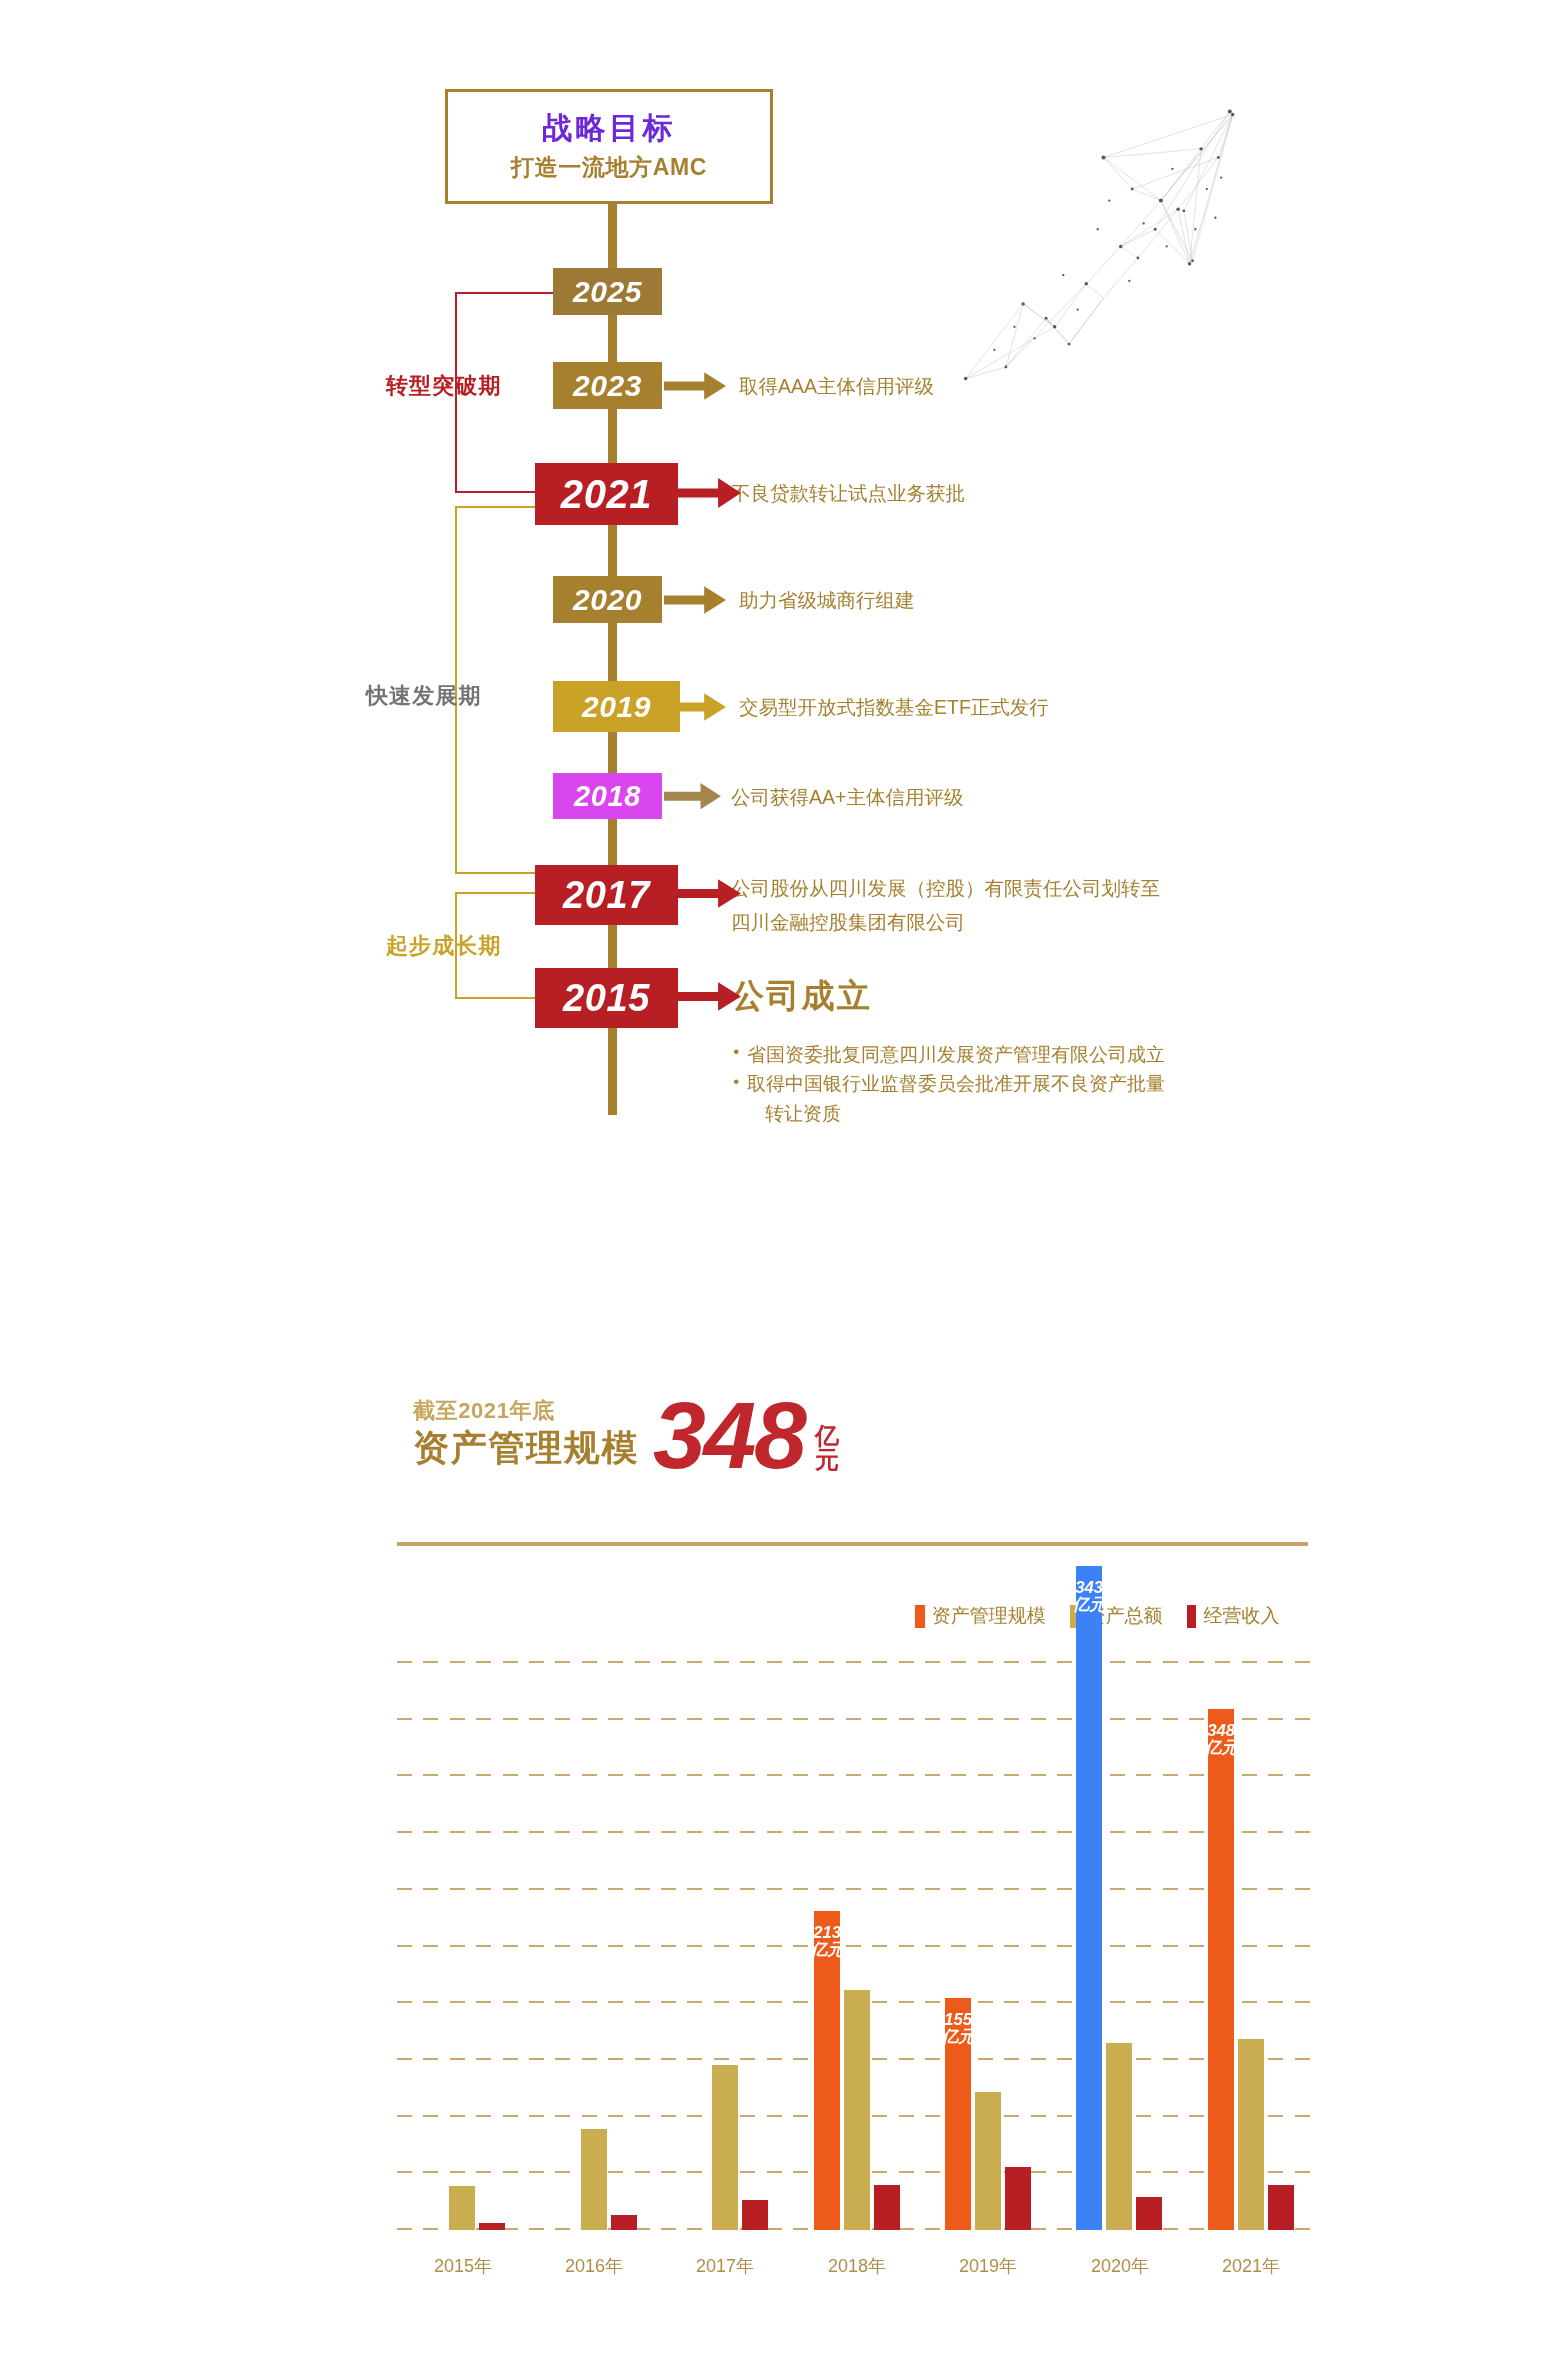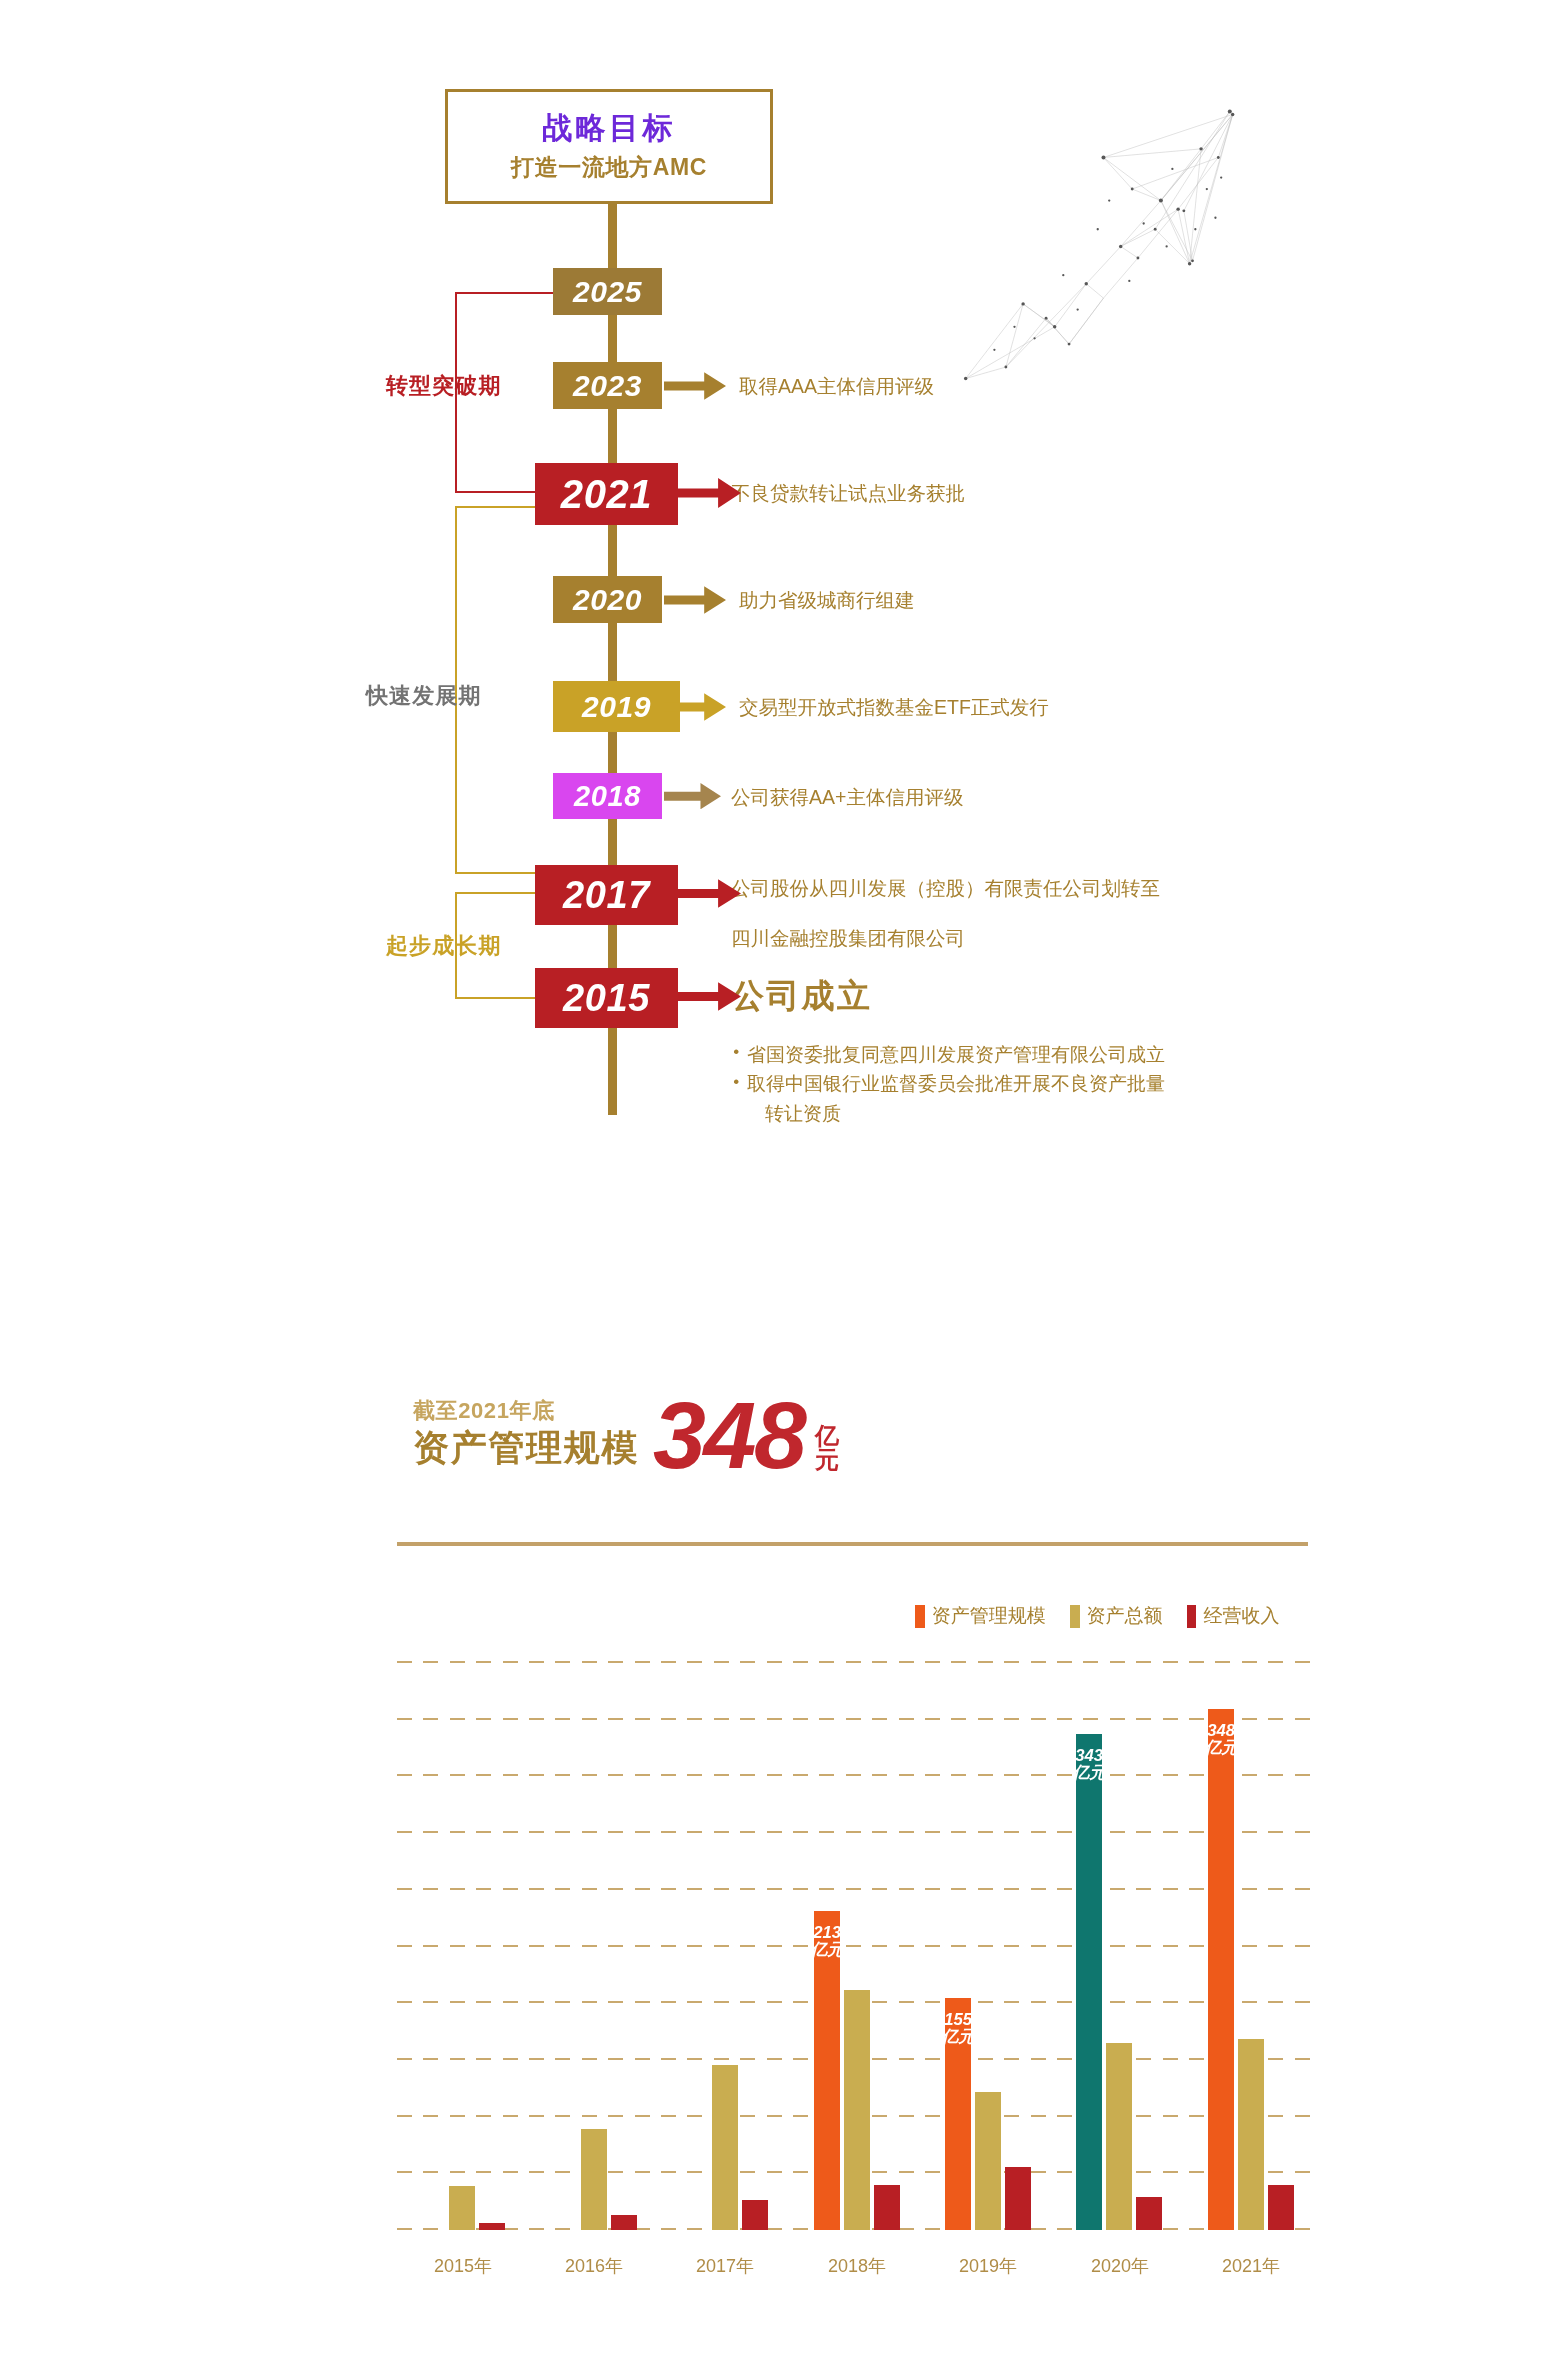--- a/index.html
+++ b/index.html
@@ -261,21 +261,21 @@
   </svg>
   <div class="event-text" style="left:731px; top:783px;">公司获得AA+主体信用评级</div>
 
   <div class="year-chip red" style="left:535px; top:865px; width:143px; height:60px; font-size:38px;">
     <span>2017</span>
   </div>
   <svg class="chip-arrow" style="left:678px; top:879px; width:63px; height:29px;" viewBox="0 0 110 50">
     <path d="M0 17 H70 V0 L110 25 L70 50 V33 H0 Z" fill="#b81f24"></path>
   </svg>
   <div class="event-text" style="left:731px; top:874px;">公司股份从四川发展（控股）有限责任公司划转至</div>
-  <div class="event-text" style="left:731px; top:908px;margin-top:16px;">四川金融控股集团有限公司</div>
+  <div class="event-text" style="left:731px; top:908px;">四川金融控股集团有限公司</div>
 
   <div class="year-chip red" style="left:535px; top:968px; width:143px; height:60px; font-size:38px;">
     <span>2015</span>
   </div>
   <svg class="chip-arrow" style="left:678px; top:982px; width:63px; height:29px;" viewBox="0 0 110 50">
     <path d="M0 17 H70 V0 L110 25 L70 50 V33 H0 Z" fill="#b81f24"></path>
   </svg>
   <div class="event-text big" style="left:731px; top:971px;">公司成立</div>
   <div class="event-bullets" style="left:731px; top:1024px;">
     <div>省国资委批复同意四川发展资产管理有限公司成立</div>
@@ -342,21 +342,21 @@
         <div class="bar" style="left: 447px; width: 26.4px; height: 240px; background: rgb(201, 173, 80);"></div>
         <div class="bar" style="left: 477px; width: 26.4px; height: 45px; background: rgb(184, 31, 36);"></div>
         <div class="bar" style="left: 548px; width: 26.4px; height: 232px; background: rgb(238, 90, 26);">
           <div class="bar-label" style="top: 12.6px;">
             <div>155</div>
             <div>亿元</div>
           </div>
         </div>
         <div class="bar" style="left: 578px; width: 26.4px; height: 138px; background: rgb(201, 173, 80);"></div>
         <div class="bar" style="left: 608px; width: 26.4px; height: 63px; background: rgb(184, 31, 36);"></div>
-        <div class="bar" style="left: 679px; width: 26.4px; height: 496px; background: #0f766e;">
+        <div class="bar" style="left: 679px; width: 26.4px; height: 664px; background: #3b82f6;">
           <div class="bar-label" style="top: 12.6px;">
             <div>343</div>
             <div>亿元</div>
           </div>
         </div>
         <div class="bar" style="left: 709px; width: 26.4px; height: 187px; background: rgb(201, 173, 80);"></div>
         <div class="bar" style="left: 739px; width: 26.4px; height: 33px; background: rgb(184, 31, 36);"></div>
         <div class="bar" style="left: 811px; width: 26.4px; height: 521px; background: rgb(238, 90, 26);">
           <div class="bar-label" style="top: 12.6px;">
             <div>348</div>

